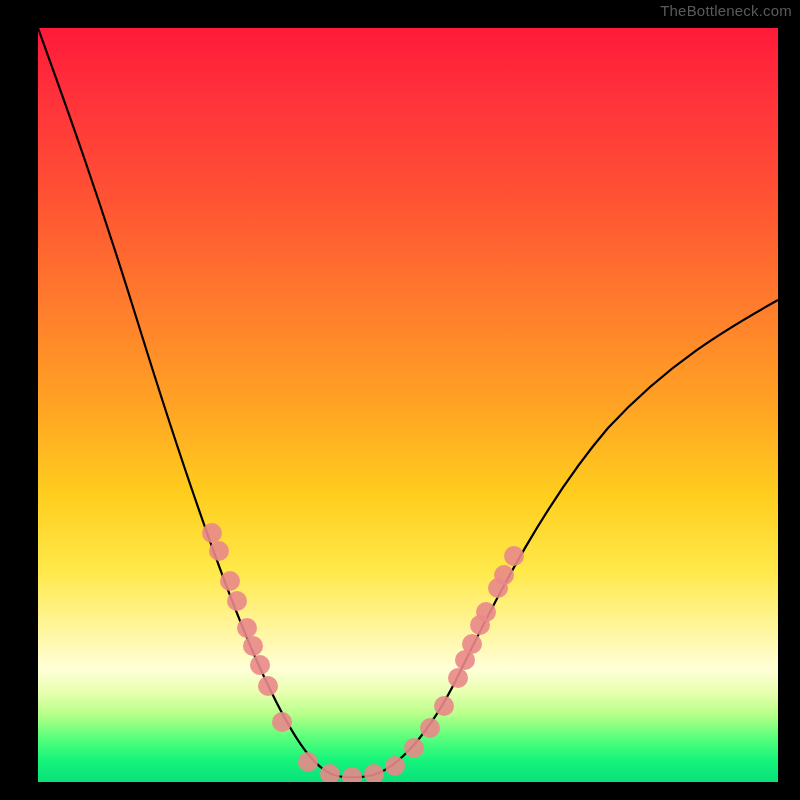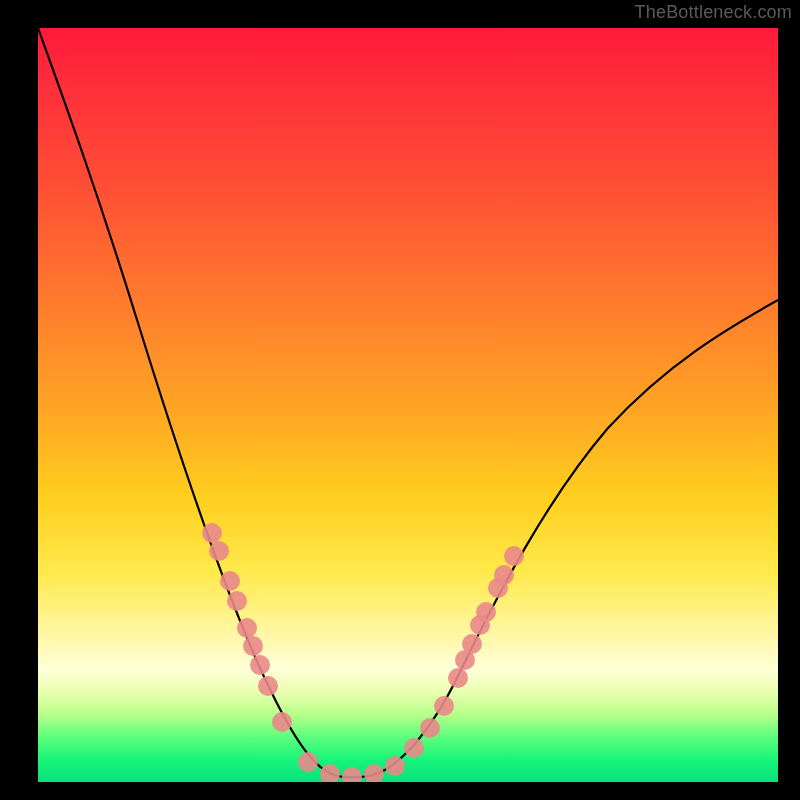--- a/index.html
+++ b/index.html
@@ -45,21 +45,21 @@
     position: absolute;
     inset: 0;
     width: 100%;
     height: 100%;
   }
   .watermark {
     position: absolute;
     top: 2px;
     right: 8px;
     color: #5a5a5a;
-    font-size: 18px;
+    font-size: 15px;
     font-weight: 500;
     letter-spacing: 0.2px;
     user-select: none;
   }
 </style>
 </head>
 <body>
 
 <div class="frame">
 

